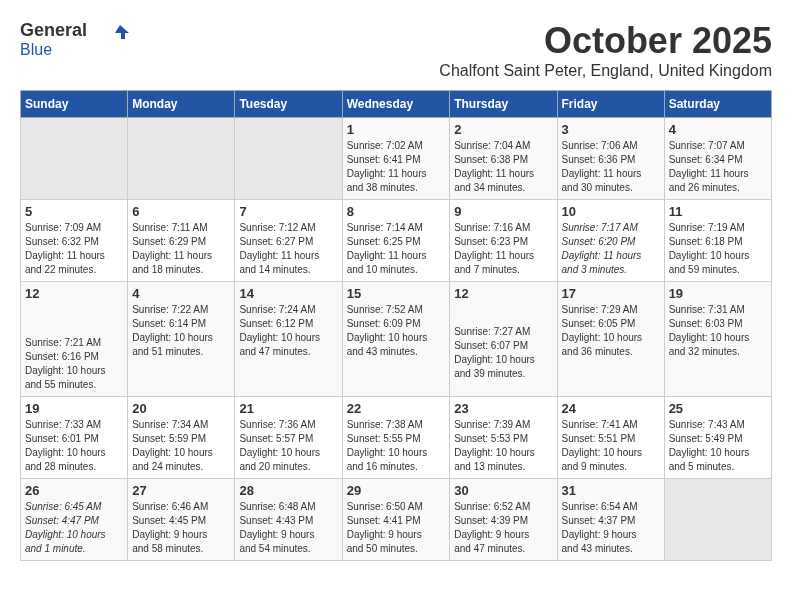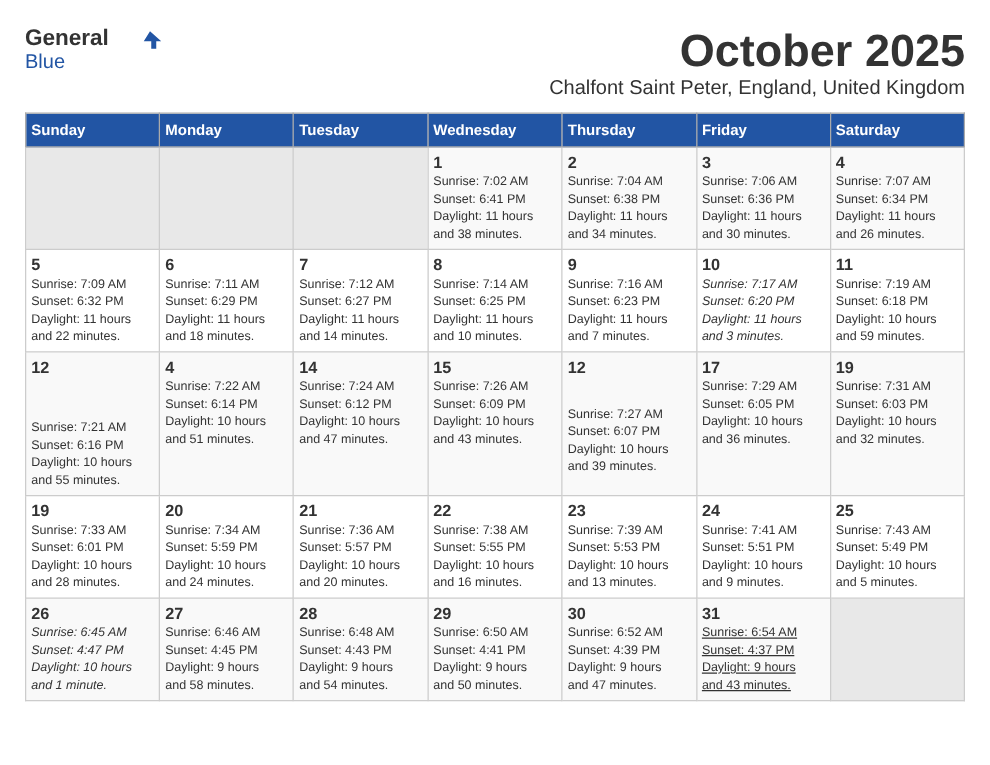--- a/index.html
+++ b/index.html
@@ -212,21 +212,21 @@
         </td>
         <td>
           <div class="day-number">14</div>
           <div class="day-info" style="white-space: pre-line;">Sunrise: 7:24 AM
 Sunset: 6:12 PM
 Daylight: 10 hours
 and 47 minutes.</div>
         </td>
         <td>
           <div class="day-number">15</div>
-          <div class="day-info" style="white-space: pre-line;">Sunrise: 7:26 AM
+          <div class="day-info" style="white-space: pre-line;">Sunrise: 7:52 AM
 Sunset: 6:09 PM
 Daylight: 10 hours
 and 43 minutes.</div>
         </td>
         <td>
           <div class="day-number">12</div>
           <div class="day-info" style="white-space: pre-line; margin-top: 24px;">Sunrise: 7:27 AM
 Sunset: 6:07 PM
 Daylight: 10 hours
 and 39 minutes.</div>
@@ -328,21 +328,21 @@
         </td>
         <td>
           <div class="day-number">30</div>
           <div class="day-info" style="white-space: pre-line;">Sunrise: 6:52 AM
 Sunset: 4:39 PM
 Daylight: 9 hours
 and 47 minutes.</div>
         </td>
         <td>
           <div class="day-number">31</div>
-          <div class="day-info" style="white-space: pre-line; text-decoration: underline;">Sunrise: 6:54 AM
+          <div class="day-info" style="white-space: pre-line;">Sunrise: 6:54 AM
 Sunset: 4:37 PM
 Daylight: 9 hours
 and 43 minutes.</div>
         </td>
         <td class="empty-cell"></td>
       </tr>
     </tbody>
 </table>
 
 </body></html>

